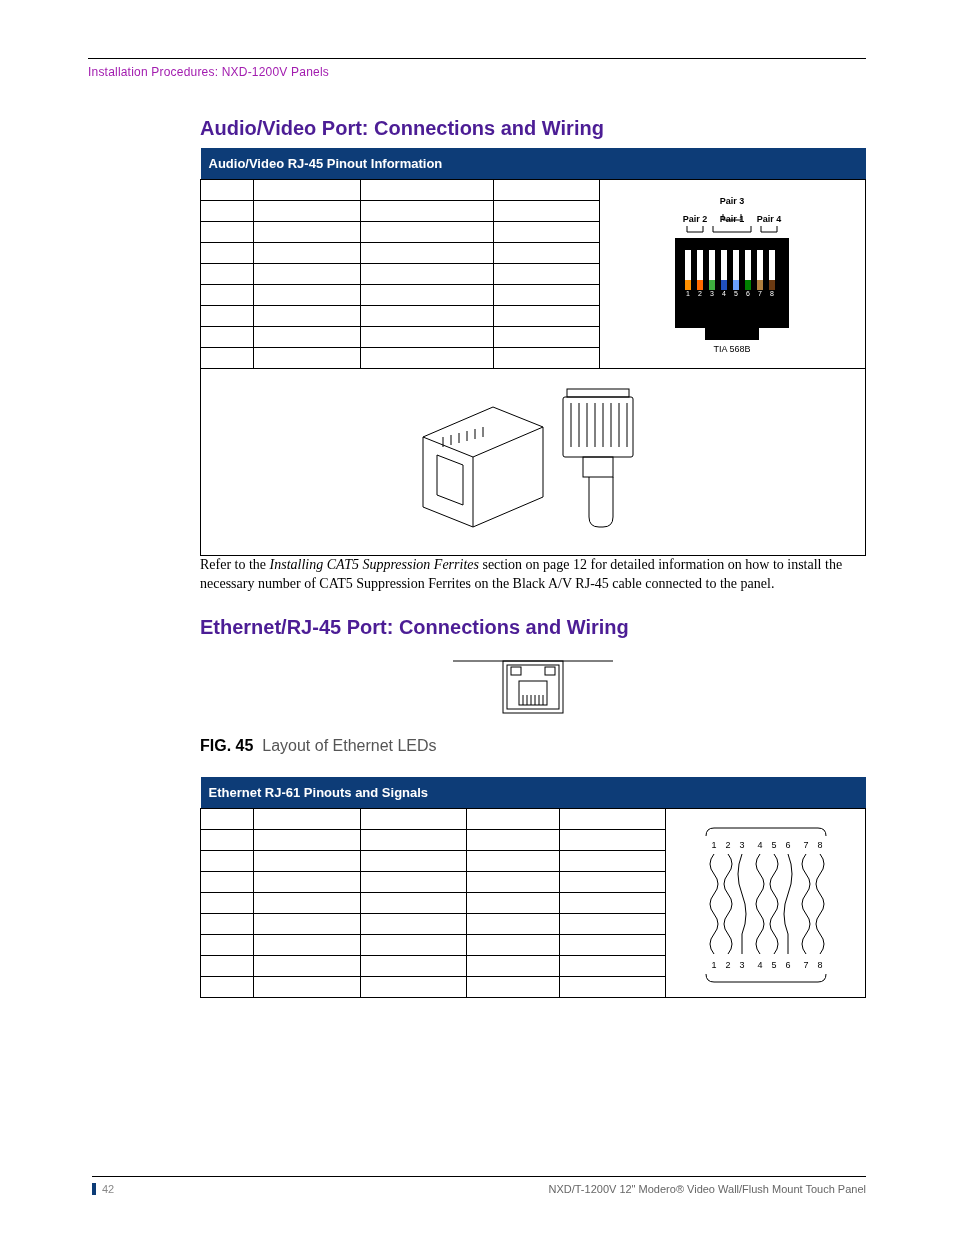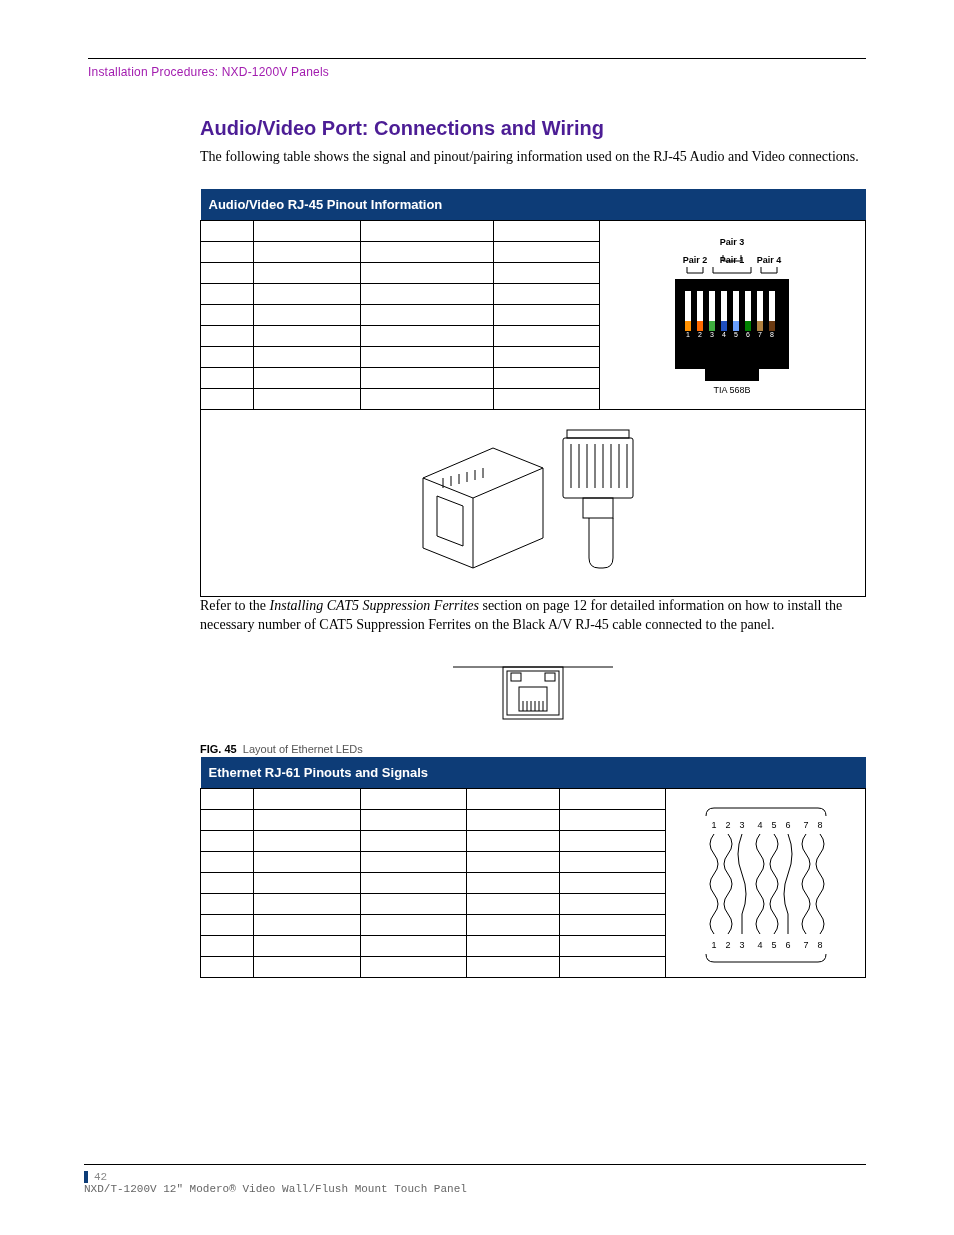--- a/index.html
+++ b/index.html
@@ -81,58 +81,56 @@
   .diagram-cell {
     text-align: center;
     vertical-align: middle !important;
   }
   .rj45-svg { display: block; margin: 8px auto; }
 
   .coupler-row td { height: auto !important; }
 
   .fig-caption {
     font-family: Helvetica, Arial, sans-serif;
-    font-size: 11px;
+    font-size: 16px;
     color: #555;
-    margin: 8px 0 2px 0;
+    margin: 8px 0 22px 0;
   }
   .fig-caption b { color: #000; }
 
   .footer {
     position: absolute;
-    left: 84px;
+    left: 92px;
     right: 88px;
     bottom: 40px;
     border-top: 1px solid #000;
     padding-top: 6px;
-    font-family: Liberation Mono, monospace;
+    font-family: Liberation Sans, sans-serif;
     font-size: 11px;
     color: #666;
     display: flex;
     justify-content: space-between;
-    flex-direction: column;
   }
   .footer .page-num {
     border-left: 4px solid #0d3c77;
     padding-left: 6px;
     color: #888;
   }
   .center-fig { text-align: center; margin: 12px 0; }
 </style>
 </head>
 <body>
 
 <div class="page">
   <div class="top-rule"></div>
   <div class="page-header">Installation Procedures: NXD-1200V Panels</div>
 
   <div class="content">
 
     <h2 class="section-title">Audio/Video Port: Connections and Wiring</h2>
-    <p class="body">The following table shows the signal and pinout/pairing information used on the RJ-45 Audio and Video connections.</p>
 
     <table class="info">
       <colgroup>
         <col class="c1">
           <col class="c2">
           <col class="c3">
           <col class="c4">
           <col class="cdiag">
       </colgroup>
       <tbody>
@@ -286,20 +284,21 @@
           </svg>
         </td>
       </tr>
     </tbody>
       </table>
 
     <p class="body" style="">
       <span>Refer to the </span><span class="italic">Installing CAT5 Suppression Ferrites</span><span> section on page 12 for detailed information on how to install the necessary number of CAT5 Suppression Ferrites on the Black A/V RJ-45 cable connected to the panel.</span>
     </p>
 
+    <h2 class="section-title">Ethernet/RJ-45 Port: Connections and Wiring</h2>
 
     <div class="center-fig">
       <svg width="180" height="70" viewBox="0 0 180 70">
         <line x1="10" y1="10" x2="170" y2="10" stroke="#000"></line>
         <rect x="60" y="10" width="60" height="52" fill="none" stroke="#000"></rect>
         <rect x="64" y="14" width="52" height="44" fill="none" stroke="#000"></rect>
 
         <rect x="68" y="16" width="10" height="8" fill="none" stroke="#000"></rect>
         <rect x="102" y="16" width="10" height="8" fill="none" stroke="#000"></rect>
 

